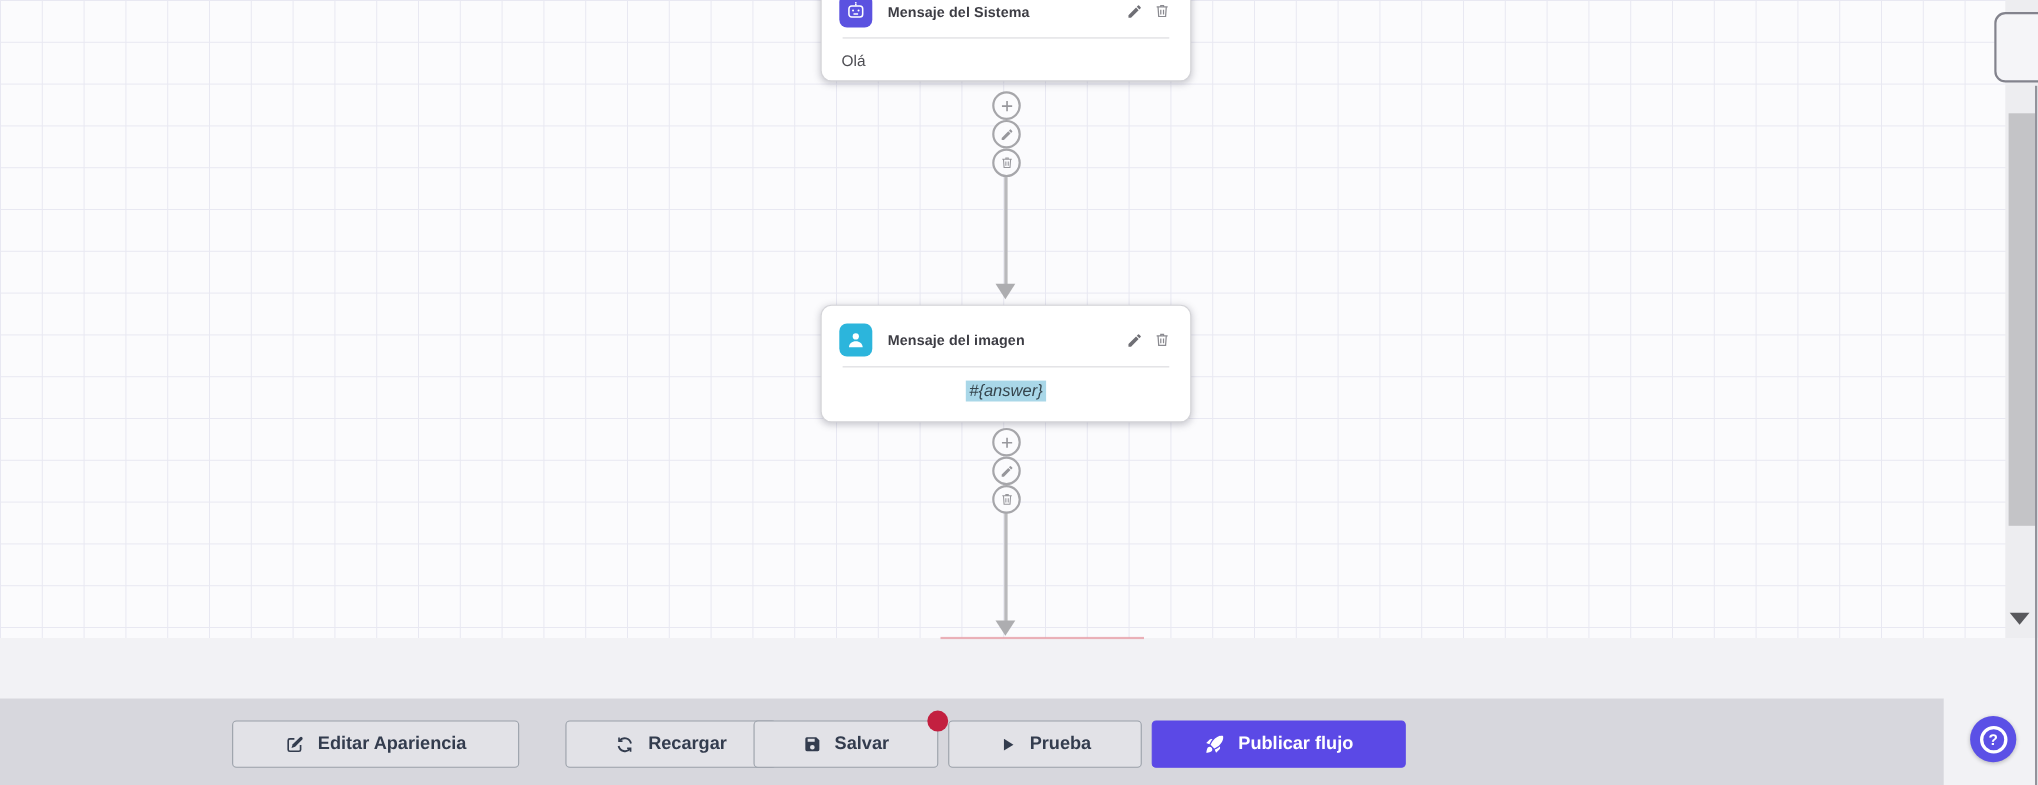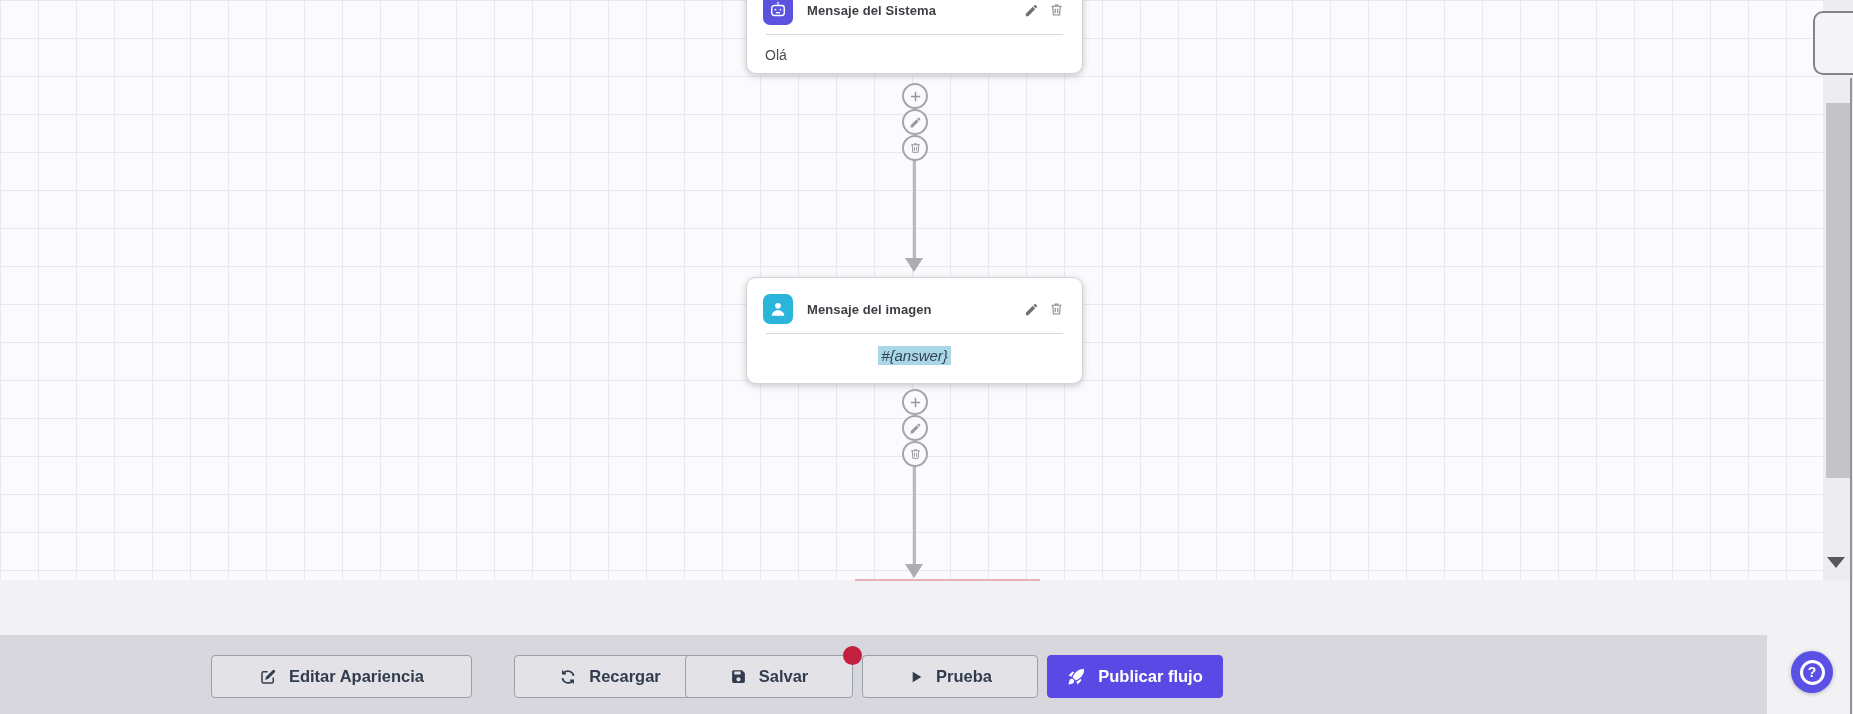--- a/index.html
+++ b/index.html
@@ -89,21 +89,21 @@
     font-family:"Liberation Sans", sans-serif; font-size:16.5px; font-weight:bold; color:#333c4e;
     cursor:pointer;
   }
   .tb-btn .tb-icon { display:flex; color:#333c4e; }
   .tb-btn.primary { background:#5b49e6; border-color:#5b49e6; color:#ffffff; }
   .tb-btn.primary .tb-icon { color:#ffffff; }
   .b-edit   { left:211px;  width:261px; }
   .b-reload { left:500px;  width:192px;margin-left:14px; }
   .b-save   { left:685px;  width:168px; }
   .b-test   { left:862px;  width:176px;align-items:center; }
-  .b-publish{ left:1047px; width:176px; }
+  .b-publish{ left:1047px; width:231px; }
   .b-export { left:1262px; width:333px; }
   .notif-dot { position:absolute; right:-10px; top:-10px; width:19px; height:19px;
     border-radius:50%; background:#c32040; }
 
   
   .help-fab { position:absolute; left:1791px; top:651px; width:42px; height:42px; border-radius:50%;
     background:#5b50e6; border:none; display:flex; align-items:center; justify-content:center;
     cursor:pointer; box-shadow:0 1px 4px rgba(0,0,0,.25); z-index:6; }
   .help-ring { width:25px; height:25px; border:3px solid #ffffff; border-radius:50%;
     display:flex; align-items:center; justify-content:center; }

